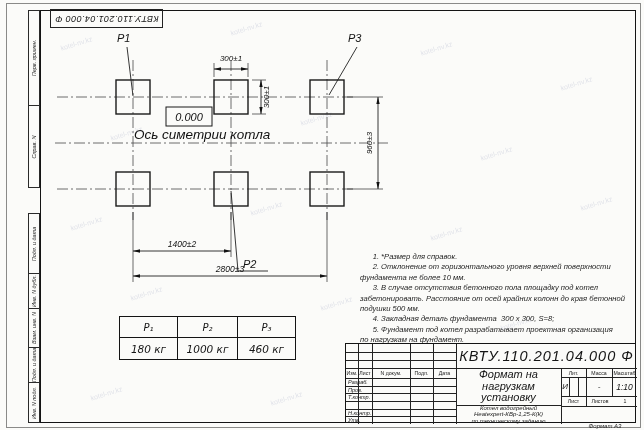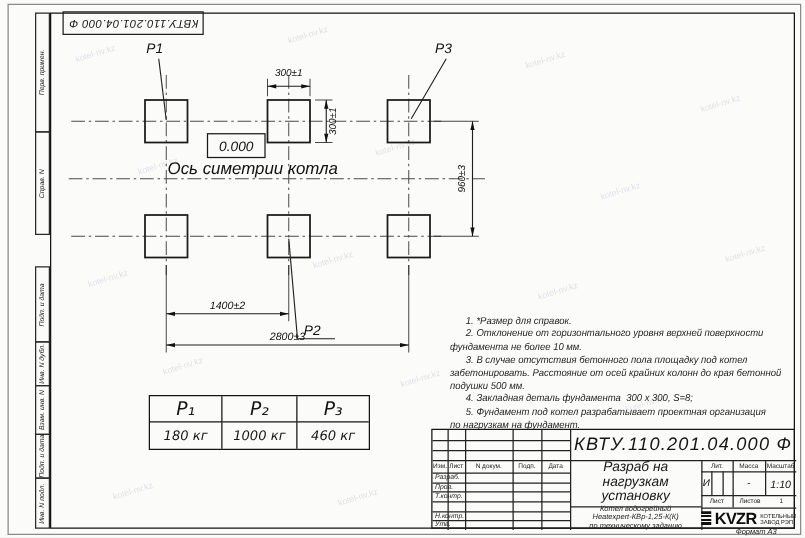--- a/index.html
+++ b/index.html
@@ -31,21 +31,21 @@
   .lbl{font-style:italic;font-size:11px;fill:#111;}
   .cap{font-style:italic;font-size:13.5px;fill:#111;}
   .lvl{font-style:italic;font-size:11px;fill:#111;}
   
   #load-table{position:absolute;left:119px;top:316px;width:177px;height:44px;border:1.4px solid #141414;
               box-sizing:border-box;display:grid;grid-template-columns:58px 60px 1fr;grid-template-rows:21px 1fr;z-index:2;}
   #load-table .c{border-right:1px solid #141414;border-bottom:1px solid #141414;display:flex;align-items:center;justify-content:center;
                  font-style:italic;font-family:"DejaVu Sans","Liberation Sans",sans-serif;}
   #load-table .c:nth-child(3n){border-right:none;text-align:right;}
   #load-table .c:nth-child(n+4){border-bottom:none;}
-  #load-table .hdr{font-size:15px;}
+  #load-table .hdr{font-size:10px;}
   #load-table .val{font-size:10.5px;}
   
   #notes{position:absolute;left:360px;top:252px;width:280px;z-index:2;transform:scaleX(.95);transform-origin:left top;}
   #notes .nl{white-space:pre;font-size:8px;line-height:10.4px;font-style:italic;color:#1d1d1d;}
   
   #titleblock{position:absolute;left:345px;top:343px;width:291px;height:80px;border:1.6px solid #141414;
               box-sizing:border-box;z-index:2;background:transparent;}
   #titleblock .vl{position:absolute;width:1px;background:#222;}
   #titleblock .hl{position:absolute;height:1px;background:#222;}
   #titleblock .t{position:absolute;font-size:5.2px;color:#222;display:flex;align-items:center;justify-content:center;white-space:nowrap;}
@@ -254,45 +254,37 @@
     <div class="role" style="top:34px;height:8px">Разраб.</div>
     <div class="role" style="top:42px;height:7px">Пров.</div>
     <div class="role" style="top:49px;height:8px">Т.контр.</div>
     <div class="role" style="top:57px;height:8px"></div>
     <div class="role" style="top:65px;height:7px">Н.контр.</div>
     <div class="role" style="top:72px;height:8px">Утв.</div>
 
     <div id="doc-number">КВТУ.110.201.04.000  Ф</div>
 
     <div id="tb-title">
-      <span>Разраб на</span>
+      <span>Формат на</span>
       <span>нагрузкам</span>
       <span>установку</span>
     </div>
     <div id="tb-object">
       <span>Котел водогрейный</span>
       <span>Heatexpert-КВр-1,25-К(К)</span>
       <span>по техническому заданию</span>
     </div>
 
     <div class="t" style="left:215px;top:24px;width:25px;height:9px">Лит.</div>
     <div class="t" style="left:240px;top:24px;width:26px;height:9px">Масса</div>
     <div class="t" style="left:266px;top:24px;width:25px;height:9px">Масштаб</div>
     <div class="vcell" style="left:215px;top:33px;width:8px;height:19px;font-size:8px">И</div>
     <div class="vcell" style="left:240px;top:33px;width:26px;height:19px;font-size:8px">-</div>
     <div class="vcell" style="left:266px;top:33px;width:25px;height:19px;font-size:8.5px">1:10</div>
 
     <div class="t" style="left:215px;top:52px;width:25px;height:10px">Лист</div>
     <div class="t" style="left:242px;top:52px;width:24px;height:10px">Листов</div>
     <div class="t" style="left:272px;top:52px;width:14px;height:10px">1</div>
 
-    <div id="logo-row">
-      <div id="logo-mark"></div>
-      <div id="logo-text">KVZR</div>
-      <div id="logo-sub">
-        <span>КОТЕЛЬНЫЙ</span>
-        <span>ЗАВОД РЭП</span>
-      </div>
-    </div>
   </div>
 
   <div id="format-label">Формат А3</div>
 </div>
 
 </body></html>

